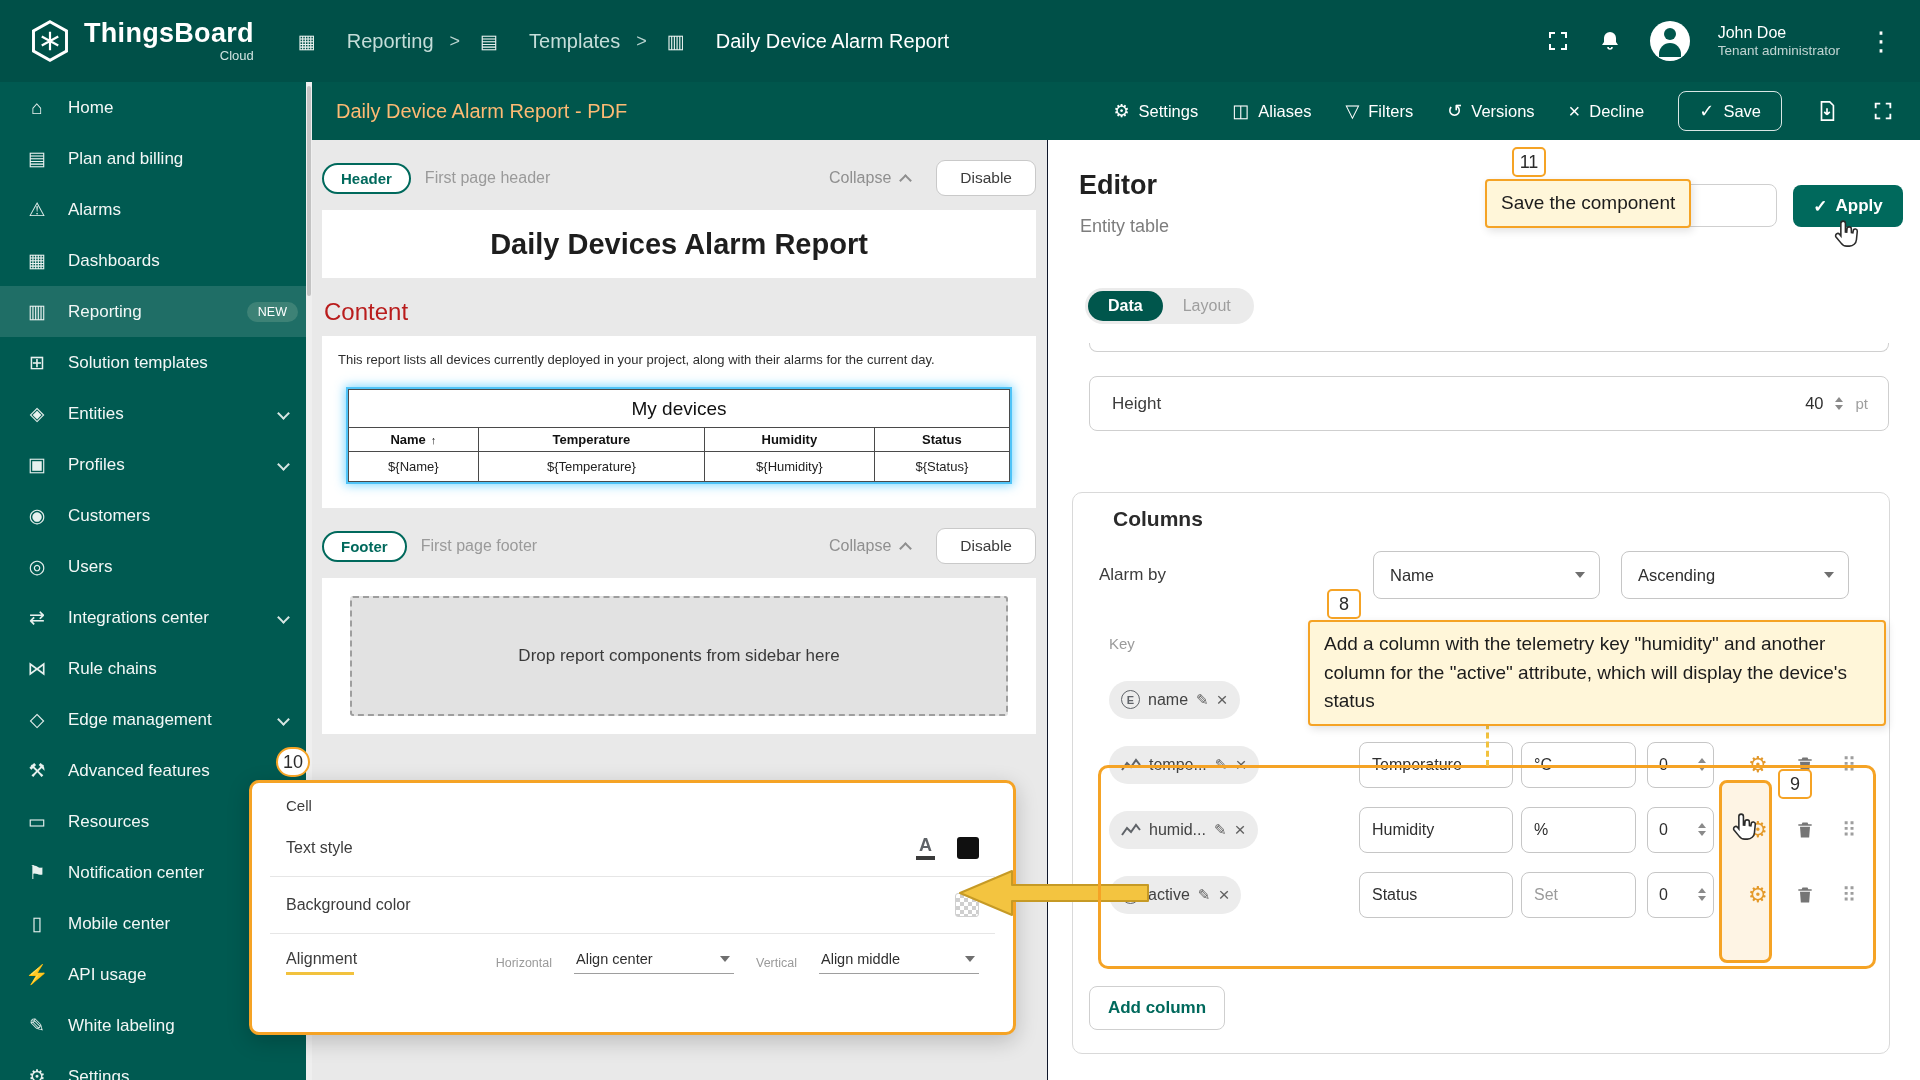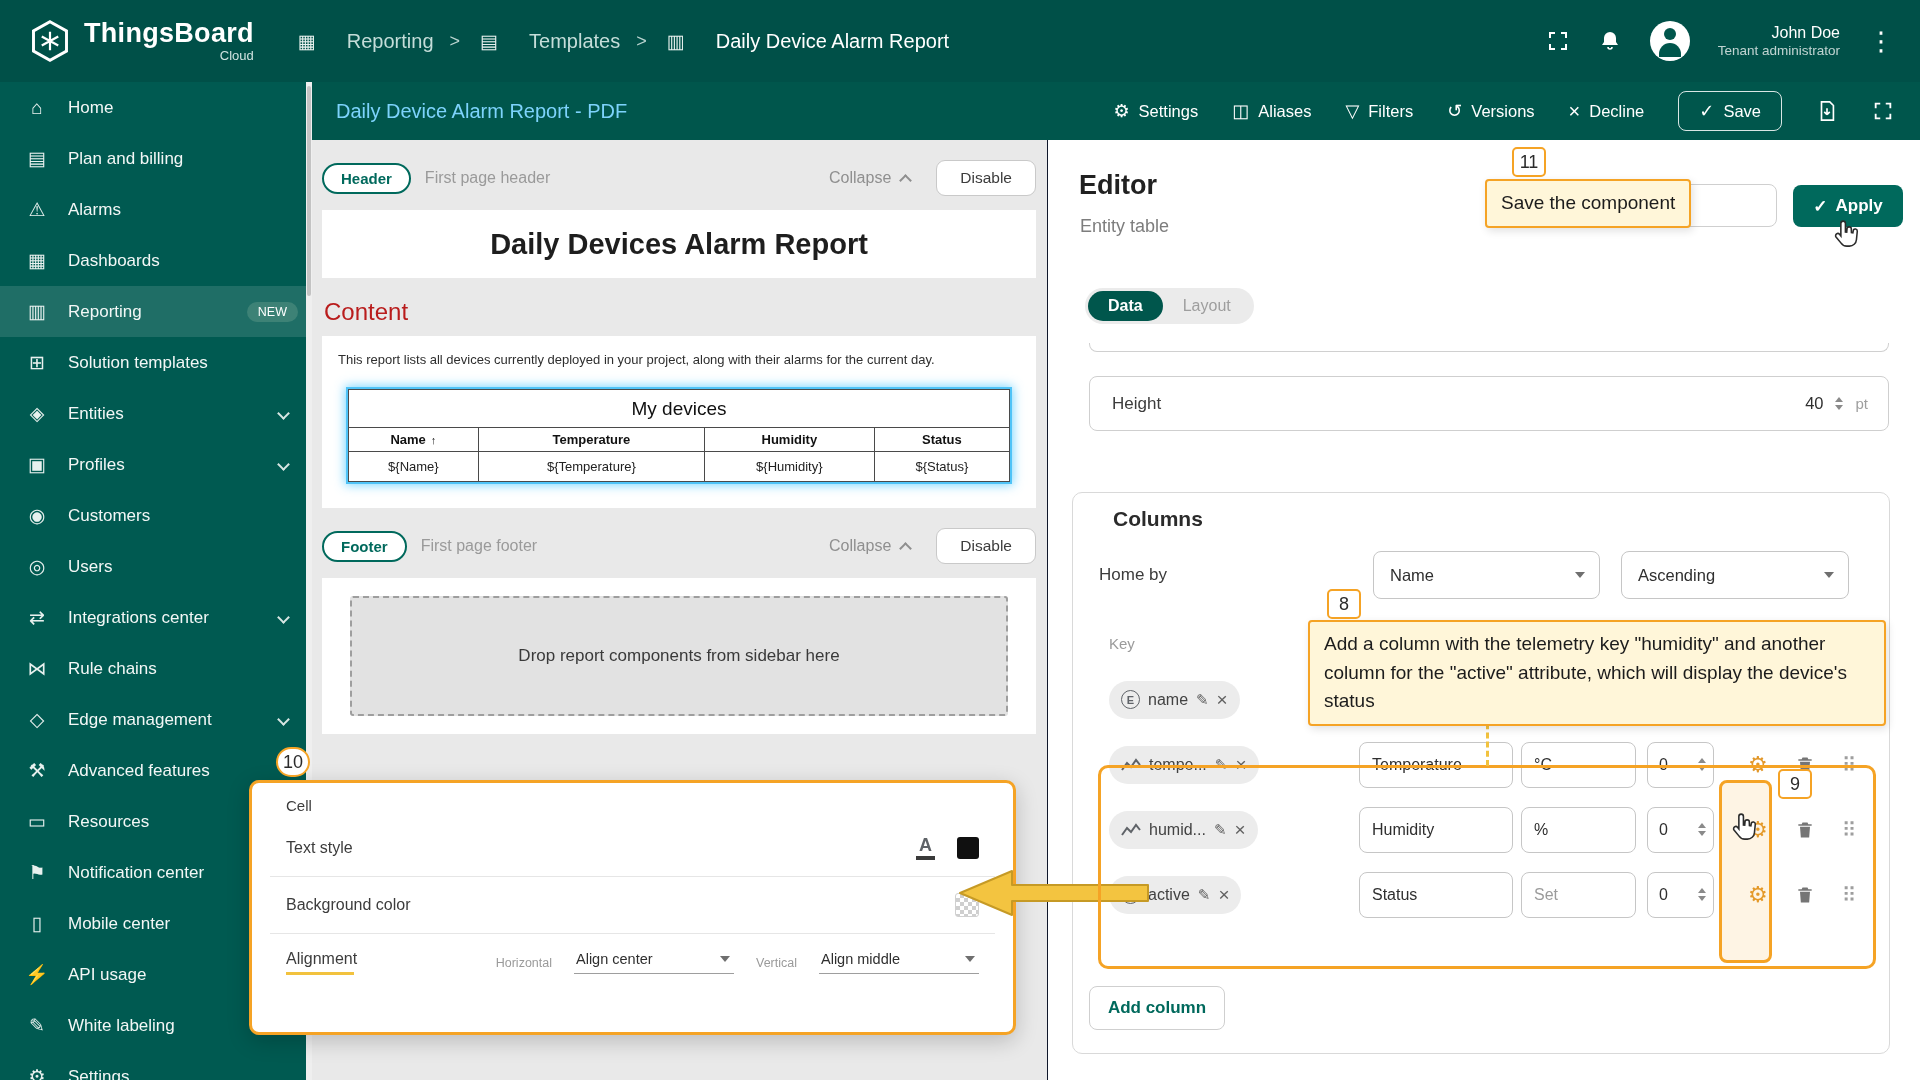--- a/index.html
+++ b/index.html
@@ -13,21 +13,21 @@
             display:flex; align-items:center; padding:0 26px 0 28px; z-index:20; }
   .brand { display:flex; align-items:center; gap:12px; }
   .brand-text { display:flex; flex-direction:column; line-height:1.05; }
   .brand-name { color:#fff; font-size:27px; font-weight:bold; letter-spacing:.3px; }
   .brand-sub { color:#cfe3e0; font-size:13px; align-self:flex-end; margin-top:2px; }
   .crumbs { display:flex; align-items:center; margin-left:40px; gap:0; }
   .crumb { display:flex; align-items:center; gap:9px; font-size:20px; color:#c4ddd9; }
   .crumb.current { color:#ffffff; }
   .crumb-sep { color:#bcd6d2; font-size:18px; margin:0 16px; }
   .tb-right { margin-left:auto; display:flex; align-items:center; gap:28px; }
-  .user { display:flex; align-items:center; gap:28px;text-align:right; }
+  .user { display:flex; align-items:center; gap:28px; }
   .avatar { width:40px; height:40px; border-radius:50%; background:#ffffff; position:relative; overflow:hidden; }
   .avatar::before { content:""; position:absolute; left:14px; top:7px; width:12px; height:12px; border-radius:50%; background:#00564c; }
   .avatar::after { content:""; position:absolute; left:9px; top:22px; width:22px; height:14px; border-radius:11px 11px 0 0; background:#00564c; }
   .user-meta { display:flex; flex-direction:column; line-height:1.25; }
   .user-name { color:#fff; font-size:16px; }
   .user-role { color:rgba(255,255,255,.75); font-size:13.5px; }
   .ic-kebab::before { content:"⋮"; color:#fff; font-size:26px; }
   .icon-btn { background:none; border:none; display:flex; align-items:center; }
 
   
@@ -45,21 +45,21 @@
   .ic-entities::before{content:"◈";} .ic-profiles::before{content:"▣";} .ic-customers::before{content:"◉";}
   .ic-users::before{content:"◎";} .ic-integrations::before{content:"⇄";} .ic-rule::before{content:"⋈";}
   .ic-edge::before{content:"◇";} .ic-adv::before{content:"⚒";} .ic-resources::before{content:"▭";}
   .ic-notif::before{content:"⚑";} .ic-mobile::before{content:"▯";} .ic-api::before{content:"⚡";}
   .ic-white::before{content:"✎";} .ic-settings::before{content:"⚙";}
   .ic-bc1::before{content:"▦";} .ic-bc2::before{content:"▤";} .ic-bc3::before{content:"▥";}
 
   
   .toolbar { position:absolute; left:312px; top:82px; right:0; height:58px; background:#00564c;
              display:flex; align-items:center; padding:0 26px 0 24px; z-index:15; }
-  .tbar-title { color:#7dd3fc; font-size:20px; }
+  .tbar-title { color:#fdba74; font-size:20px; }
   .tbar-actions { margin-left:auto; display:flex; align-items:center; gap:34px; }
   .tbar-btn { background:none; border:none; color:#fff; font-size:16.5px; display:flex; align-items:center; gap:9px; }
   .tbar-btn .ic { font-size:18px; }
   .save-btn { border:1.5px solid rgba(255,255,255,.85); border-radius:8px; padding:8px 20px; background:none; }
   .ic-gear2::before{content:"⚙";} .ic-aliases::before{content:"◫";} .ic-filter::before{content:"▽";}
   .ic-history::before{content:"↺";} .ic-x::before{content:"×"; font-size:20px;} .ic-check::before{content:"✓";}
 
   
   .preview { position:absolute; left:312px; top:140px; width:735px; bottom:0; background:#e9e9e9; z-index:5; }
   .pv-inner { padding:18px 11px 0 10px; }
@@ -448,21 +448,21 @@
           <span class="tri-up-s"></span>
           <span class="tri-dn-s"></span>
         </span>
       <span class="unit-txt">pt</span>
     </span>
   </div>
 
   <div class="columns-card">
     <div class="cc-title">Columns</div>
     <div class="sort-row">
-      <span class="sort-label">Home by</span>
+      <span class="sort-label">Alarm by</span>
       <div class="sel sel-name">
           <span>Name</span>
           <span class="tri-down"></span>
         </div>
       <div class="sel sel-asc">
           <span>Ascending</span>
           <span class="tri-down"></span>
         </div>
     </div>
     <div class="key-row">Key</div>

